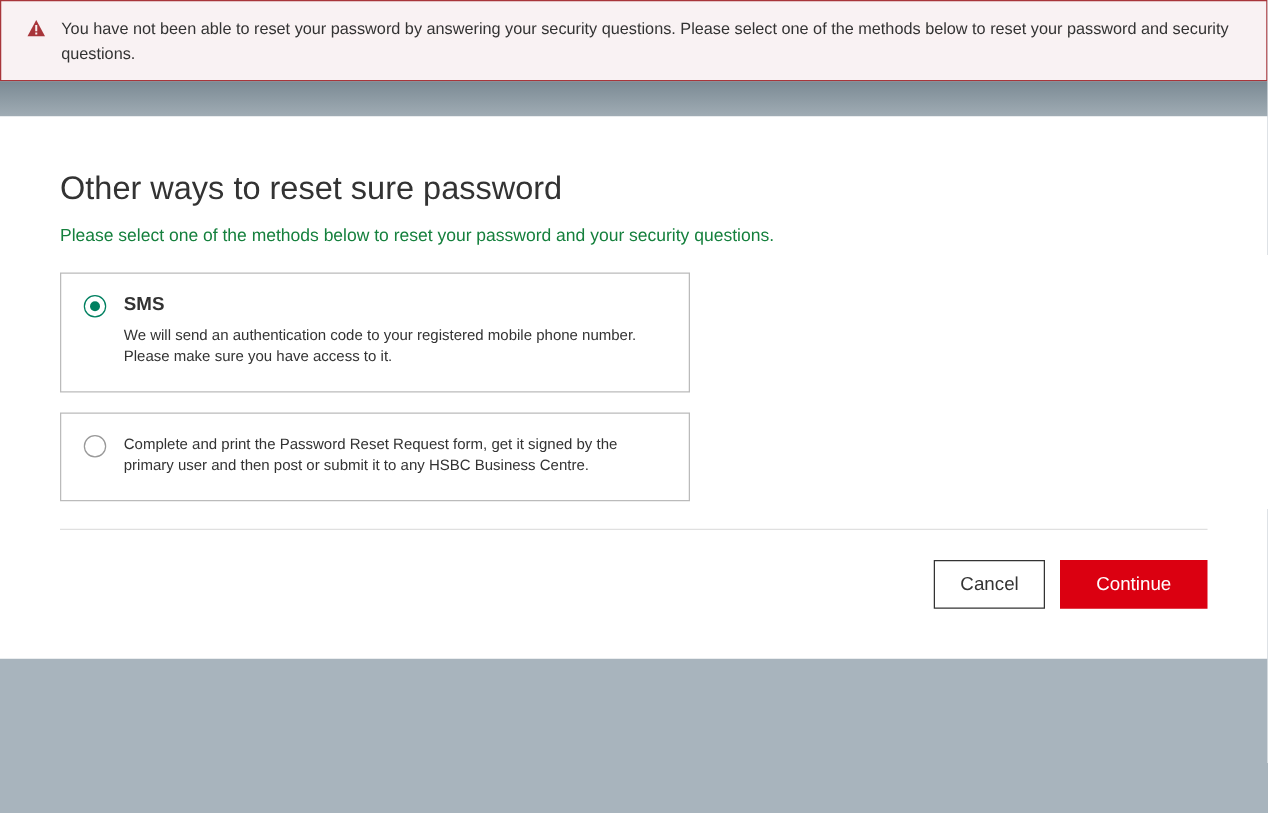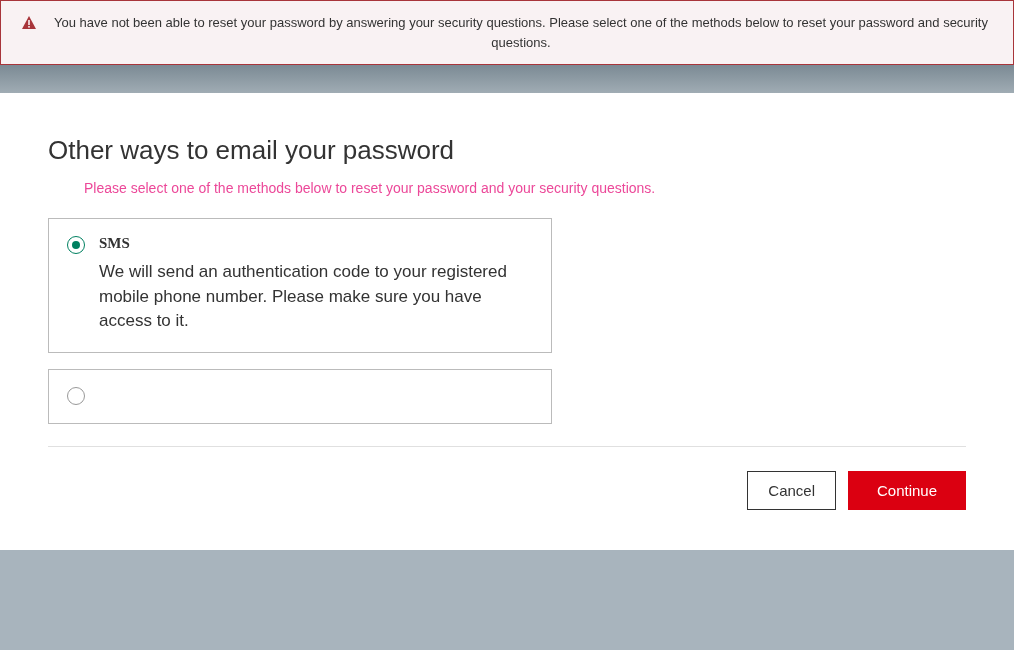--- a/index.html
+++ b/index.html
@@ -23,43 +23,41 @@
       gap: 12px;
     }
     .alert-icon {
       flex-shrink: 0;
       margin-top: 2px;
     }
     .alert-text {
       color: #333;
       font-size: 13px;
       line-height: 1.5;
-      text-align: center;
     }
     .spacer {
       height: 28px;
       background: linear-gradient(to bottom, #7b8a94, #a0acb4);
     }
     .main-card {
       background: #ffffff;
       margin: 0;
       padding: 42px 48px 40px 48px;
       position: relative;
     }
     .page-title {
       font-size: 26px;
       font-weight: 300;
       color: #333;
       margin-bottom: 14px;
     }
     .page-subtitle {
       font-size: 14px;
-      color: #ec4899;
+      color: #15803d;
       margin-bottom: 22px;
-      margin-left: 36px;
     }
     .option-card {
       border: 1px solid #bbbbbb;
       padding: 16px 18px 18px 18px;
       margin-bottom: 16px;
       width: 504px;
       cursor: pointer;
       display: flex;
       align-items: flex-start;
       gap: 14px;
@@ -88,24 +86,23 @@
       transform: translate(-50%, -50%);
     }
     .option-content {
       flex: 1;
     }
     .option-title {
       font-size: 15px;
       font-weight: 600;
       color: #333;
       margin-bottom: 8px;
-      font-family: Liberation Serif, serif;
     }
     .option-description {
-      font-size: 17px;
+      font-size: 12px;
       color: #333;
       line-height: 1.45;
     }
     .divider {
       border: none;
       border-top: 1px solid #e0e0e0;
       margin-top: 22px;
       margin-bottom: 24px;
     }
     .button-row {
@@ -142,35 +139,36 @@
       <rect x="7.2" y="5" width="1.6" height="5" fill="#f9f2f3"></rect>
       <rect x="7.2" y="11" width="1.6" height="1.6" fill="#f9f2f3"></rect>
     </svg>
   </span>
   <div class="alert-text">You have not been able to reset your password by answering your security questions. Please select one of the methods below to reset your password and security questions.</div>
 </div>
 
 <div class="spacer"></div>
 
 <div class="main-card">
-  <h1 class="page-title">Other ways to email your password</h1>
+  <h1 class="page-title">Other ways to reset sure password</h1>
   <p class="page-subtitle">Please select one of the methods below to reset your password and your security questions.</p>
 
   <div class="option-card">
     <div class="radio selected"></div>
     <div class="option-content">
       <div class="option-title">SMS</div>
       <div class="option-description">We will send an authentication code to your registered mobile phone number. Please make sure you have access to it.</div>
     </div>
   </div>
 
 
   <div class="option-card">
     <div class="radio"></div>
     <div class="option-content">
+      <div class="option-description">Complete and print the Password Reset Request form, get it signed by the primary user and then post or submit it to any HSBC Business Centre.</div>
     </div>
   </div>
 
   <hr class="divider">
 
   <div class="button-row">
     <button class="btn btn-cancel">Cancel</button>
     <button class="btn btn-continue">Continue</button>
   </div>
 </div>

